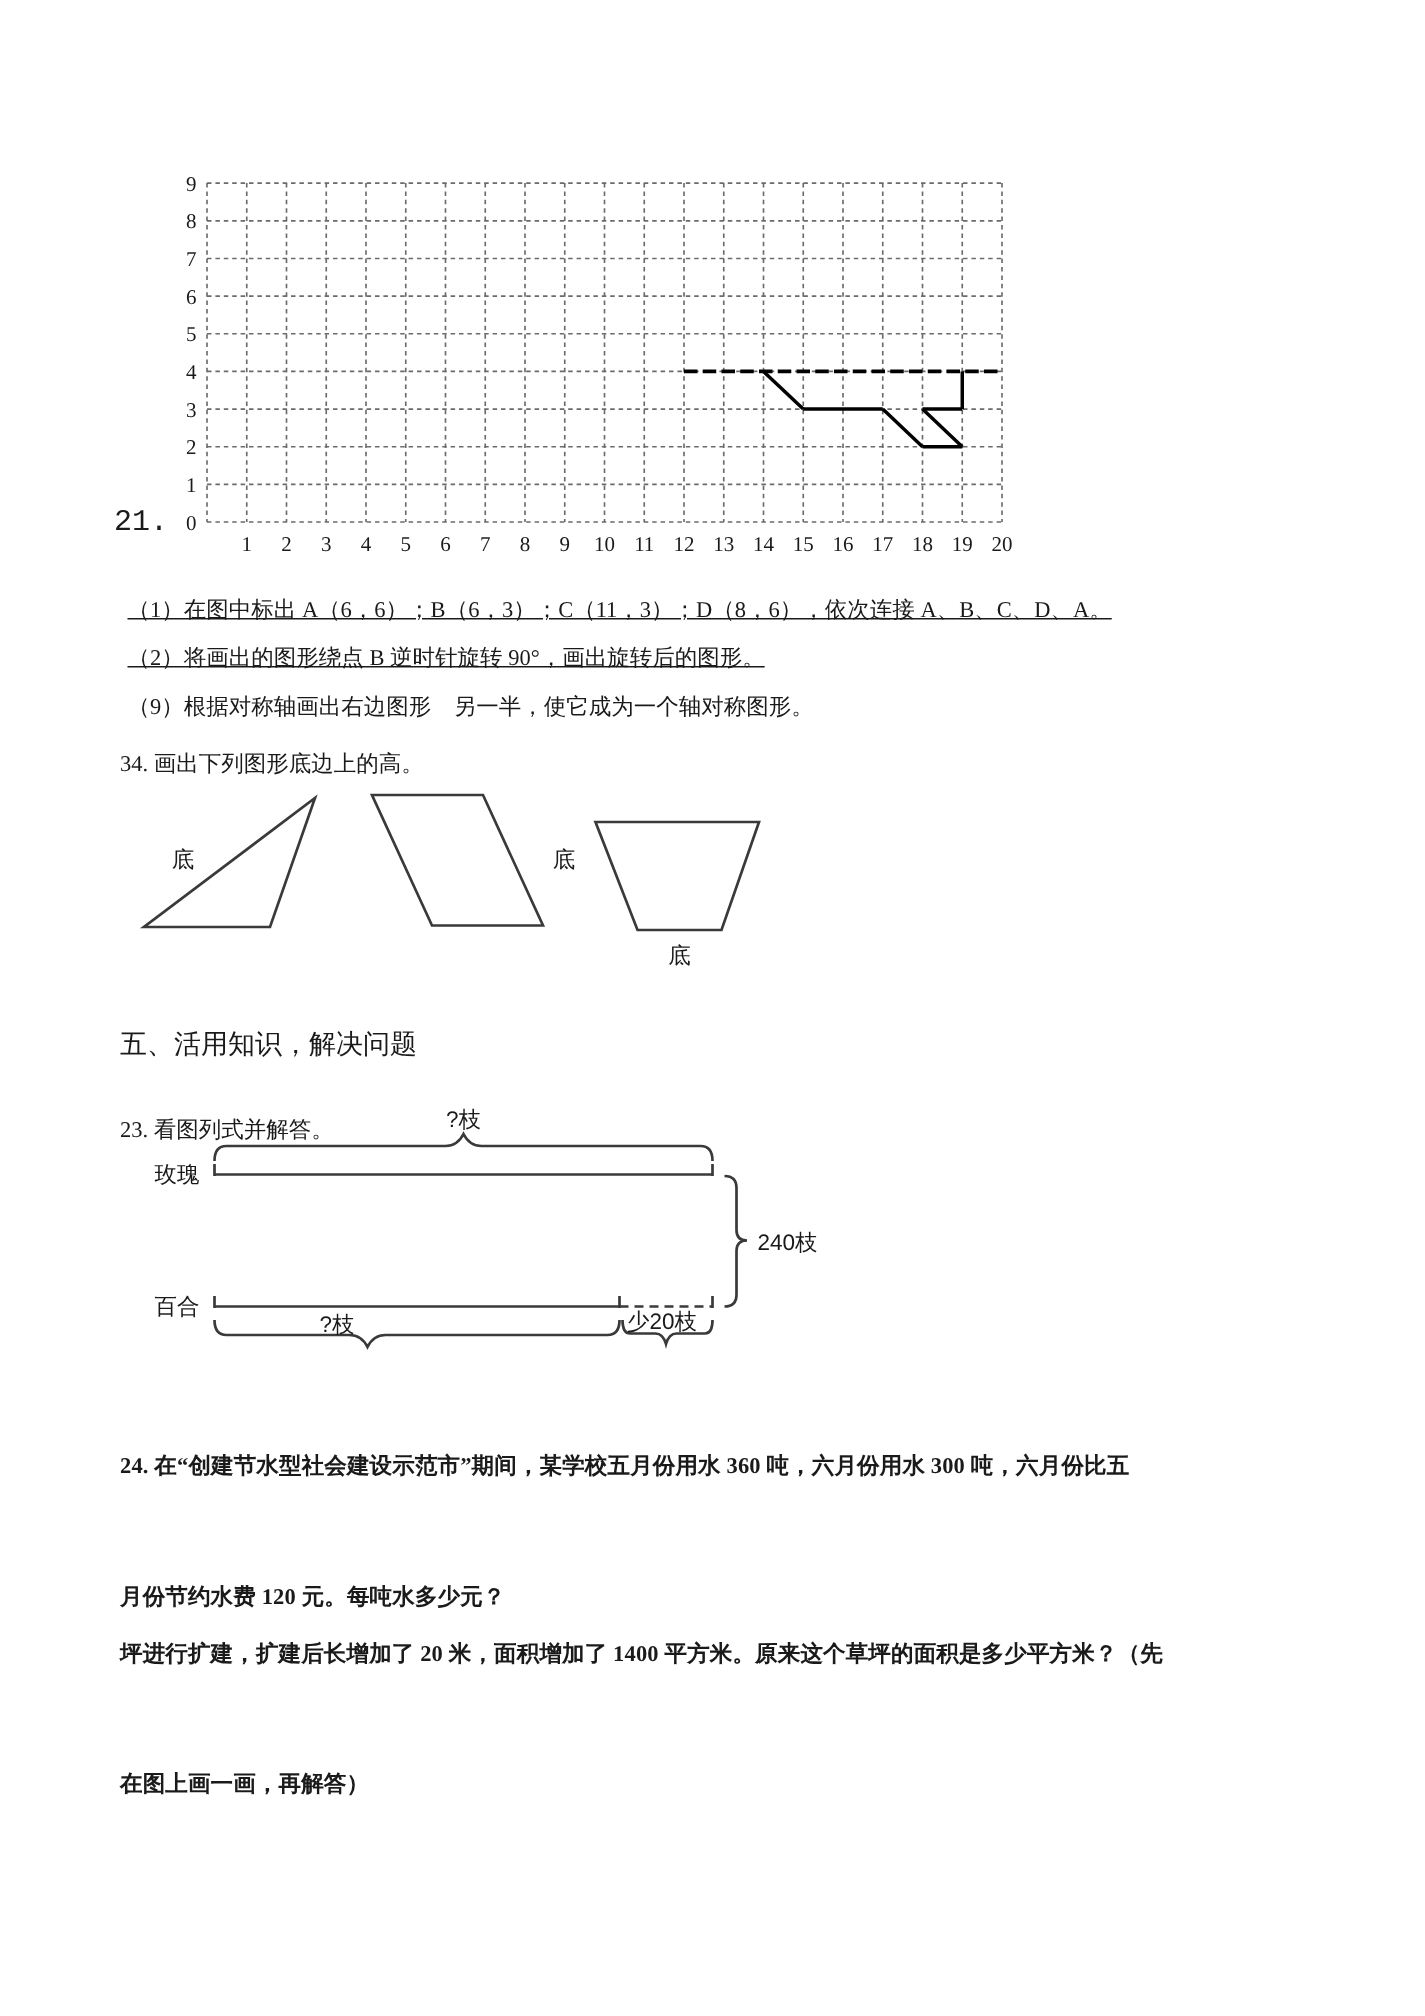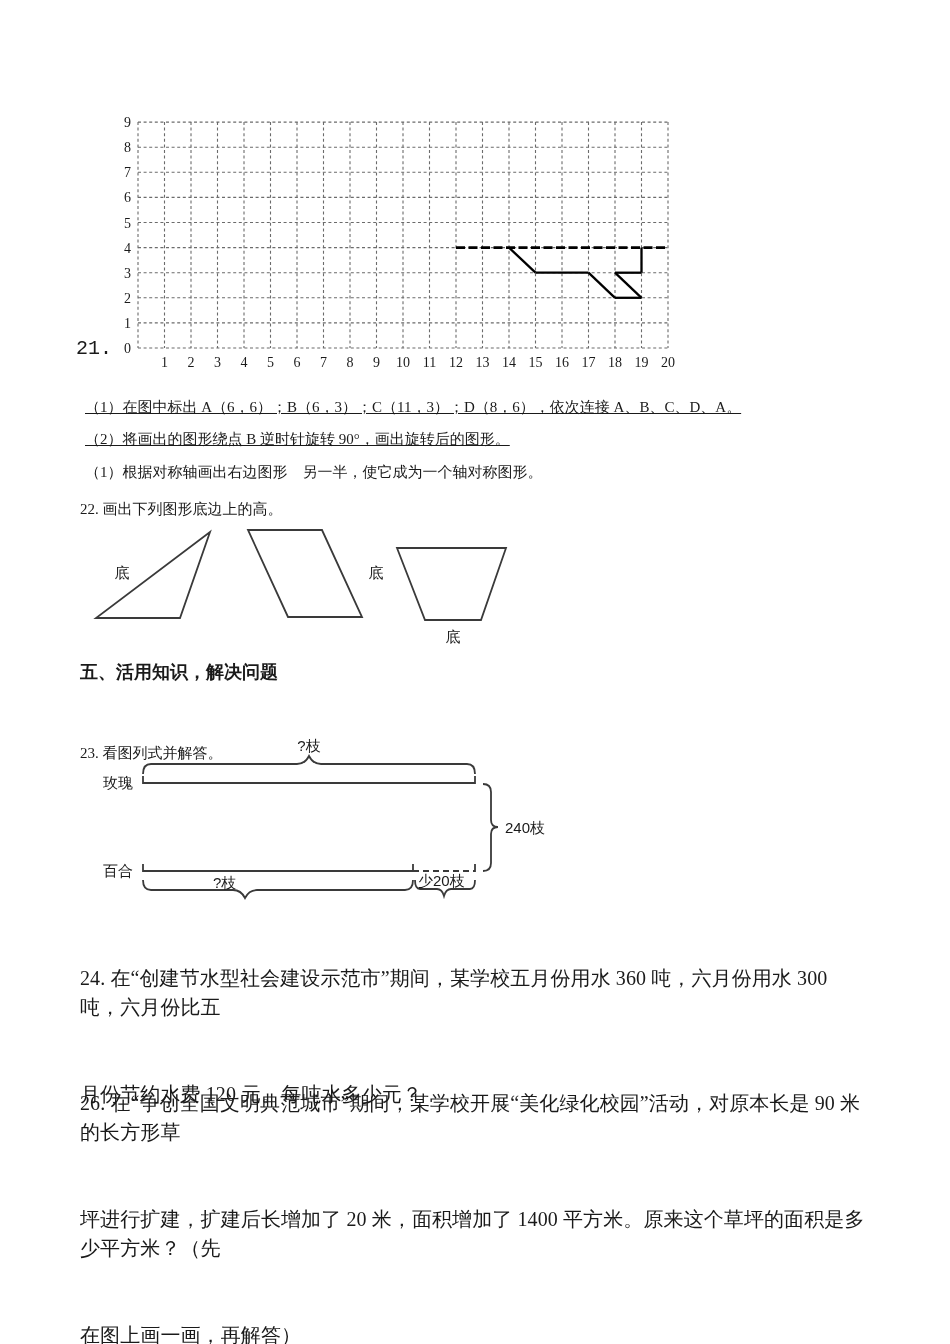--- a/index.html
+++ b/index.html
@@ -40,24 +40,25 @@
   }
   #q21-grid-svg {
     position: absolute;
     left: 110px;
     top: 8px;
   }
 
   
   .qtext {
     position: absolute;
-    font-size: 20px;
+    font-size: 15px;
     line-height: 29px;
     letter-spacing: 0.1px;
     white-space: pre-wrap;
+    font-weight: bold;
   }
   .sub-item {
     position: absolute;
     left: 85px;
     font-size: 15px;
     line-height: 22px;
     white-space: nowrap;
   }
   #q21-sub-1 { top: 396px; text-decoration: underline; }
   #q21-sub-2 { top: 428px; text-decoration: underline; }
@@ -72,23 +73,23 @@
   }
   #q22-shapes {
     position: absolute;
     left: 80px;
     top: 518px;
   }
 
   #section-heading {
     position: absolute;
     left: 80px;
-    top: 660px;
+    top: 684px;
     font-size: 18px;
-    font-weight: bold;
+    font-weight: normal;
     white-space: nowrap;
   }
 
   #q23-text {
     position: absolute;
     left: 80px;
     top: 696px;
     font-size: 15px;
     white-space: nowrap;
     margin-top: 48px;
@@ -218,23 +219,23 @@
 
         <line x1="505" y1="164.7" x2="531.5" y2="164.7"></line>
 
         <line x1="531.5" y1="164.7" x2="531.5" y2="139.6"></line>
       </g>
     </svg>
   </div>
 
   <div class="sub-item" id="q21-sub-1">（1）在图中标出 A（6，6）；B（6，3）；C（11，3）；D（8，6），依次连接 A、B、C、D、A。</div>
   <div class="sub-item" id="q21-sub-2">（2）将画出的图形绕点 B 逆时针旋转 90°，画出旋转后的图形。</div>
-  <div class="sub-item" id="q21-sub-3">（1）根据对称轴画出右边图形　另一半，使它成为一个轴对称图形。</div>
-
-  <div id="q22-text">22. 画出下列图形底边上的高。</div>
+  <div class="sub-item" id="q21-sub-3">（9）根据对称轴画出右边图形　另一半，使它成为一个轴对称图形。</div>
+
+  <div id="q22-text">34. 画出下列图形底边上的高。</div>
 
   <svg id="q22-shapes" width="520" height="135" viewBox="0 0 520 135">
 
     <polygon points="16,100 100,100 130,14" fill="#ffffff" stroke="#3a3a3a" stroke-width="1.8"></polygon>
     <text x="42" y="60" font-family="Liberation Sans, sans-serif" font-size="15" fill="#1a1a1a" text-anchor="middle">底</text>
 
     <polygon points="168,12 242,12 282,99 208,99" fill="#ffffff" stroke="#3a3a3a" stroke-width="1.8"></polygon>
     <text x="296" y="60" font-family="Liberation Sans, sans-serif" font-size="15" fill="#1a1a1a" text-anchor="middle">底</text>
 
     <polygon points="317,30 426,30 401,102 345,102" fill="#ffffff" stroke="#3a3a3a" stroke-width="1.8"></polygon>
@@ -282,18 +283,17 @@
     <div style="position:absolute;left:333px;top:146px;font-family:'Liberation Sans',sans-serif;font-size:15px;">少20枝</div>
   </div>
 
   <div class="qtext" id="q24-text">
     <span class="ln">24. 在“创建节水型社会建设示范市”期间，某学校五月份用水 360 吨，六月份用水 300 吨，六月份比五</span>
     <span class="ln">月份节约水费 120 元。每吨水多少元？</span>
   </div>
 
 
   <div class="qtext" id="q26-text">
-    <span class="ln">26. 在“争创全国文明典范城市”期间，某学校开展“美化绿化校园”活动，对原本长是 90 米的长方形草</span>
     <span class="ln">坪进行扩建，扩建后长增加了 20 米，面积增加了 1400 平方米。原来这个草坪的面积是多少平方米？（先</span>
     <span class="ln">在图上画一画，再解答）</span>
   </div>
 
 </div>
 
 </body></html>

